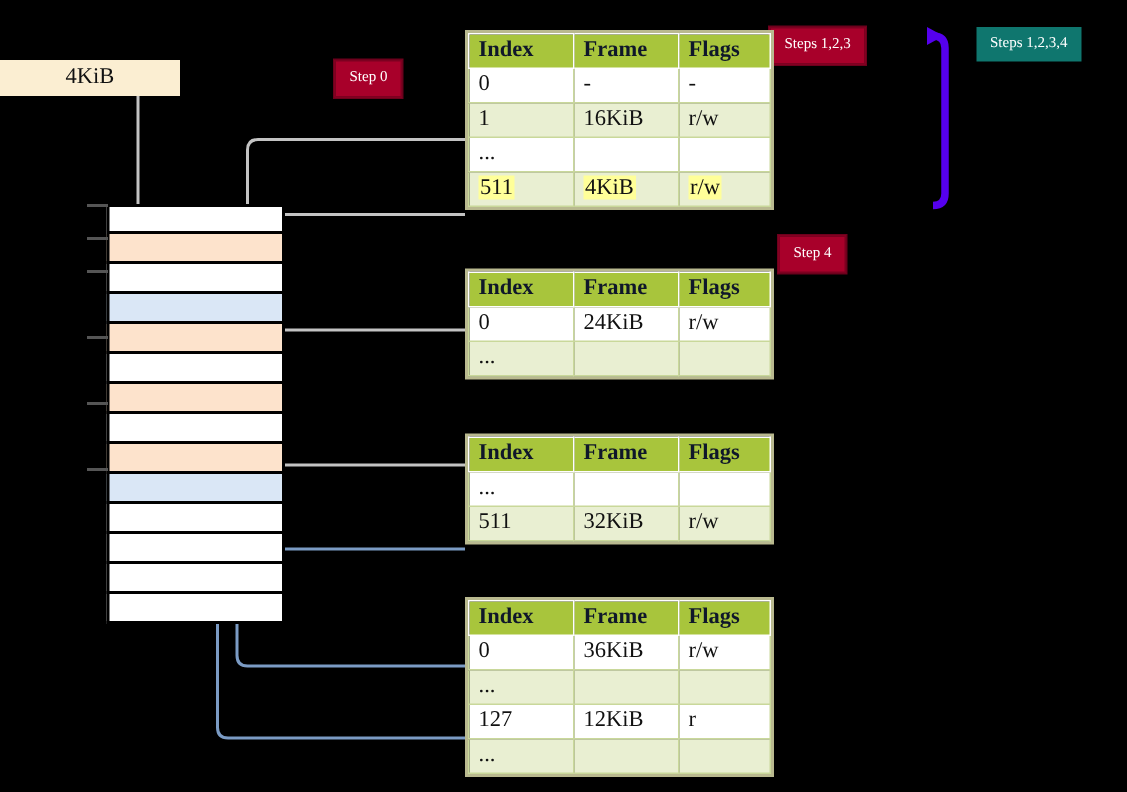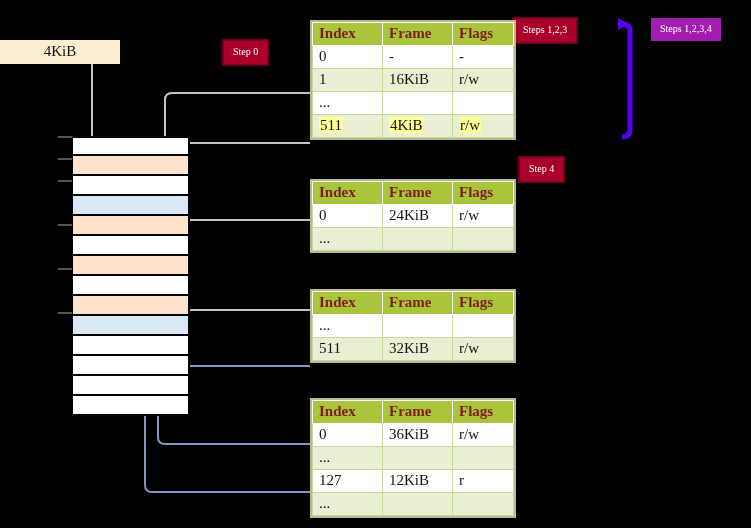--- a/index.html
+++ b/index.html
@@ -12,21 +12,21 @@
   
   svg.wires{position:absolute;left:0;top:0;width:751px;height:528px;pointer-events:none;}
 
   
   .tag{
     position:absolute;color:#fff;font-size:10px;line-height:18px;
     padding:2px 9px 3px 9px;white-space:nowrap;
     font-family:"Liberation Serif", serif;
   }
   .tag.crimson{background:#a8002a;border:1px solid #7d0020;box-shadow:0 0 0 1px #6d001c;}
-  .tag.violet{background:#a21caf;}
+  .tag.violet{background:#0f766e;}
   .memlabel{
     position:absolute;background:#fbeed2;color:#111;
     font-size:15px;line-height:19px;text-align:center;
     padding:2px 0 3px 0;white-space:nowrap;
   }
 
   
   .memcol{position:absolute;box-sizing:border-box;}
   .memrow{box-sizing:border-box;border-left:2px solid #000;border-right:2px solid #000;
           border-bottom:2px solid #000;background:#fff;}
@@ -34,21 +34,21 @@
   .memrow.orange{background:#fde3cc;}
   .memrow.blue{background:#dae7f6;}
   .ticks{position:absolute;}
   .tick{position:absolute;height:2px;background:#555;}
 
   
   .ptable{position:absolute;border:2px solid #b9b98f;box-sizing:border-box;
           border-collapse:separate;}
   table.pt{border-collapse:collapse;font-size:15px;}
   table.pt th{
-    background:#a8c53c;color:#7f1d1d;font-weight:bold;text-align:left;
+    background:#a8c53c;color:#0f172a;font-weight:bold;text-align:left;
     padding:2px 6px 3px 6px;border:1px solid #ffffff;font-size:15px;
     font-family:"Liberation Serif", serif;
   }
   table.pt td{
     color:#111;text-align:left;padding:2px 6px 3px 6px;
     border:1px solid #c9d89a;font-size:15px;background:#fff;
     font-family:"Liberation Serif", serif;
   }
   table.pt tr.alt td{background:#e9efd2;}
   table.pt td .hl{background:#ffff99;padding:0 1px;}

